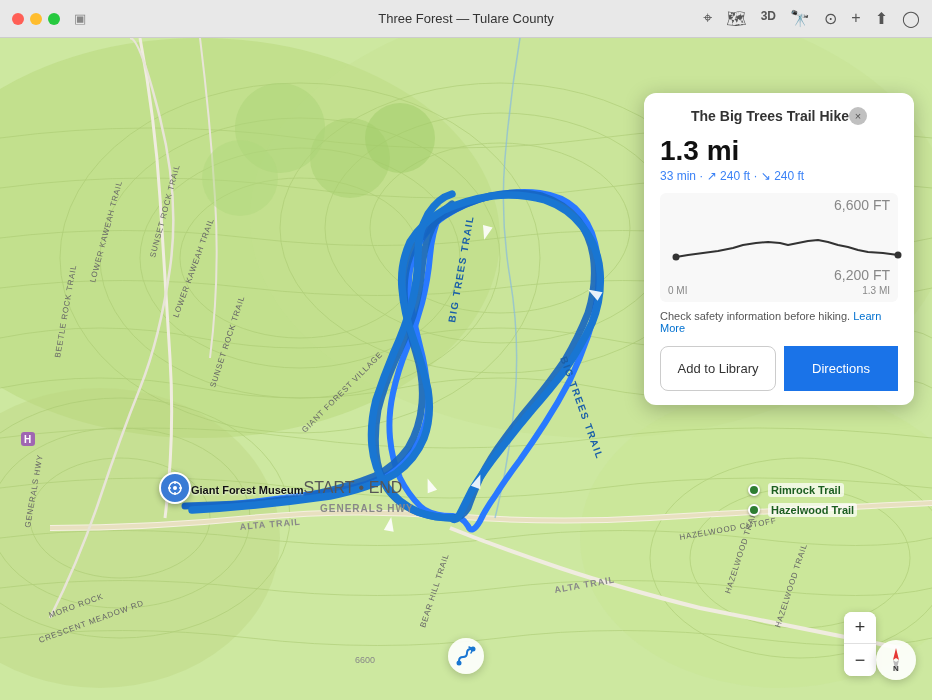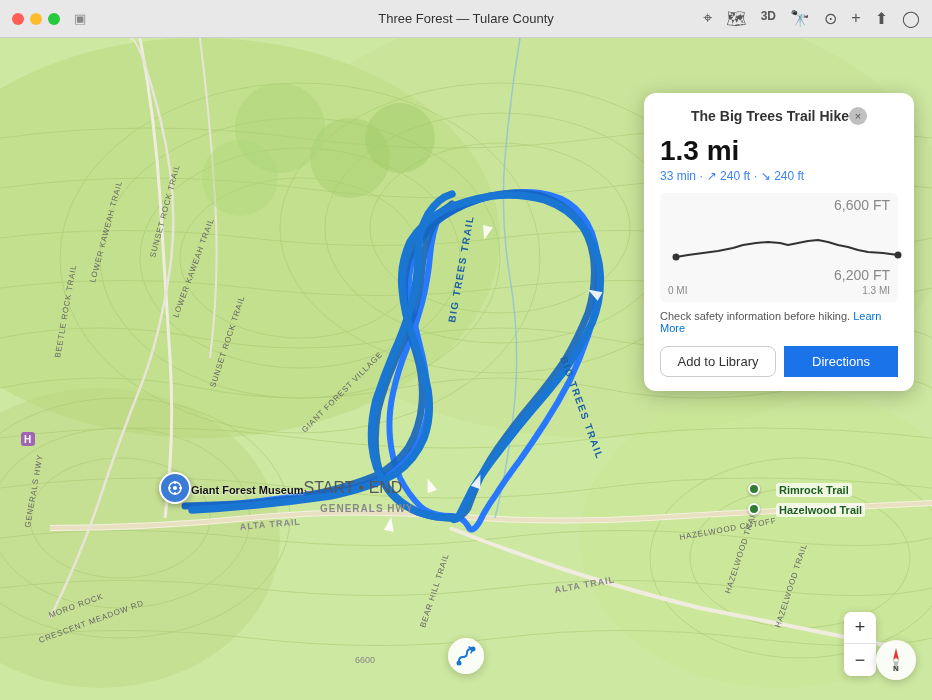--- a/index.html
+++ b/index.html
@@ -102,21 +102,21 @@
     .safety-text { font-size: 11px; color: #555; margin-bottom: 3px; }
     .learn-more { font-size: 11px; color: #0070d0; cursor: pointer; text-decoration: none; }
 
     .card-buttons {
       display: flex;
       gap: 8px;
       margin-top: 12px;
     }
     .btn-library {
       flex: 1;
-      padding: 7px 0;
+      padding: 14px 0;
       border: 1px solid #ccc;
       border-radius: 8px;
       background: white;
       font-size: 13px;
       font-weight: 500;
       color: #333;
       cursor: pointer;
     }
     .btn-directions {
       flex: 1;
@@ -217,22 +217,22 @@
     .trail-dot {
       width: 12px; height: 12px;
       background: #2e7d32;
       border-radius: 50%;
       border: 2px solid white;
       box-shadow: 0 1px 3px rgba(0,0,0,0.3);
     }
     .trail-marker {
       position: absolute;
       display: flex;
-      align-items: flex-start;
-      gap: 16px;
+      align-items: center;
+      gap: 8px;
     }
     .trail-label {
       font-size: 11px;
       font-weight: 600;
       color: #1b5e20;
       background: rgba(255,255,255,0.7);
       padding: 1px 3px;
       border-radius: 3px;
     }
   </style>

